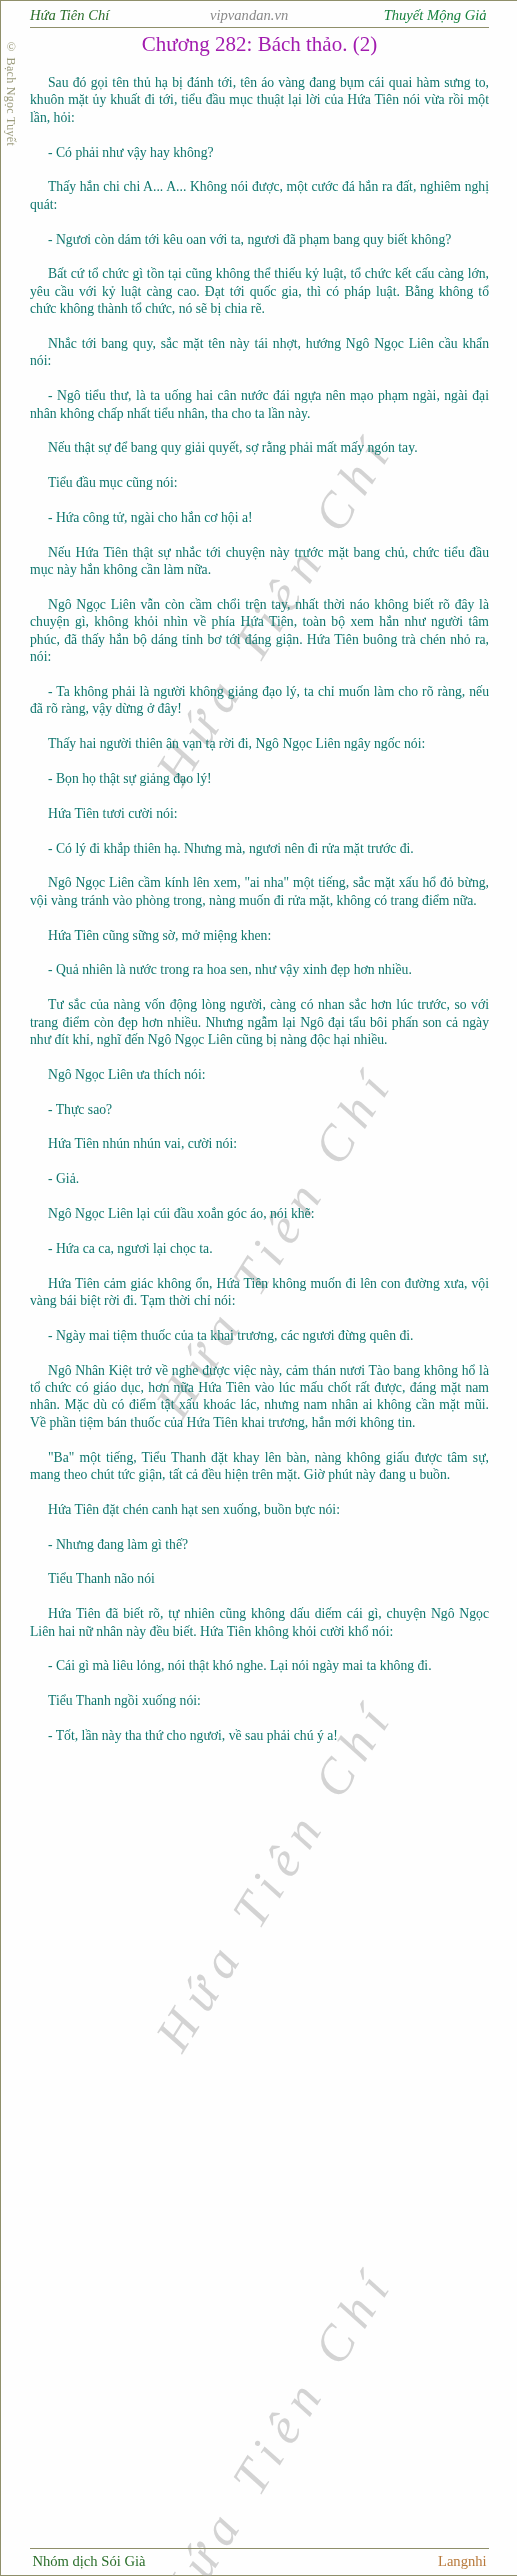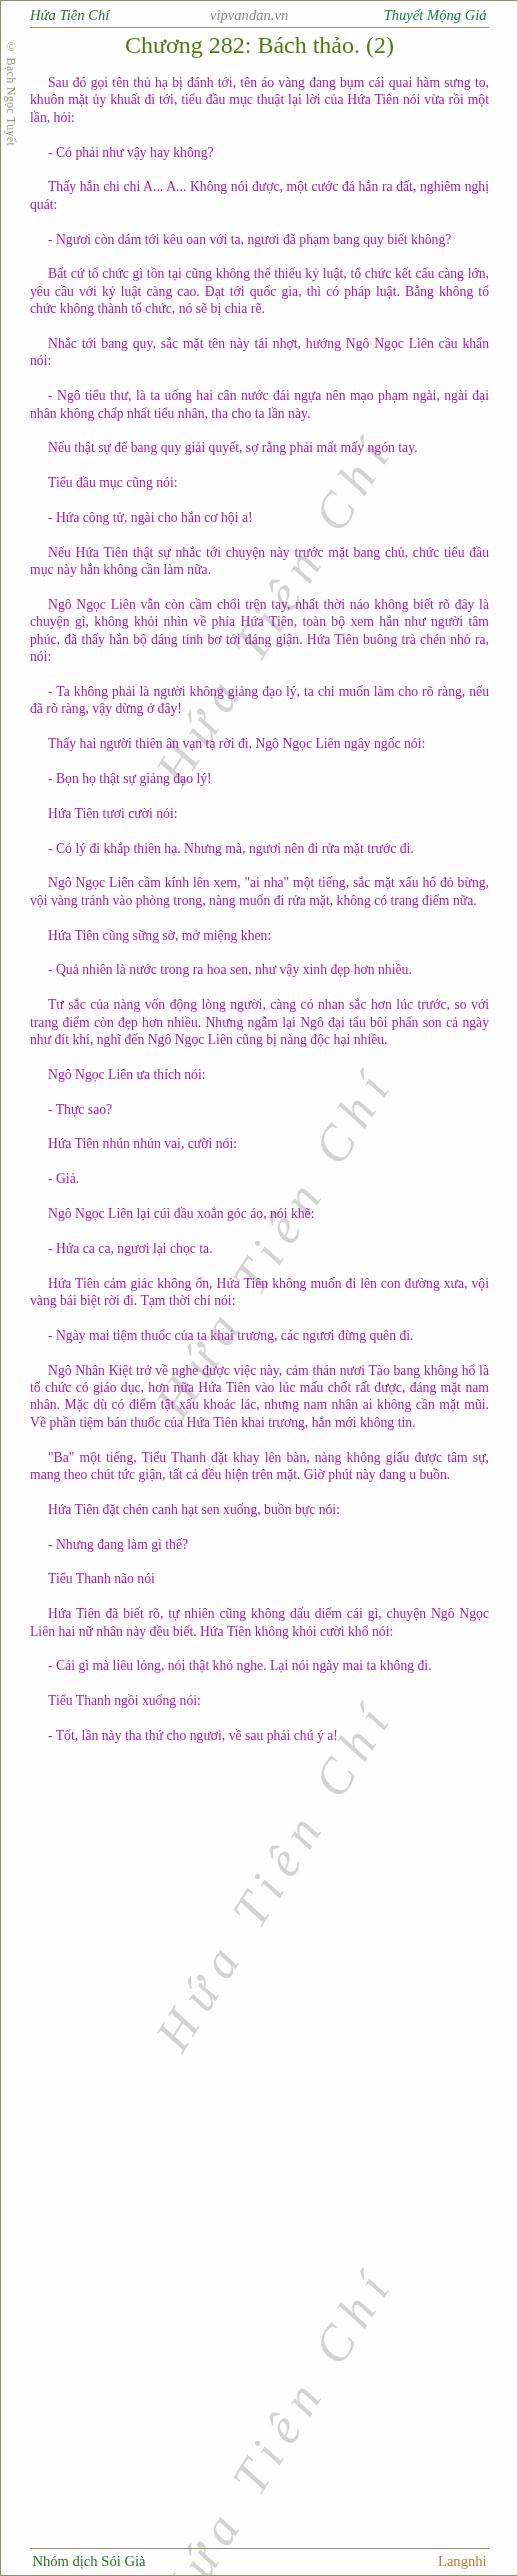--- a/index.html
+++ b/index.html
@@ -40,31 +40,31 @@
     font-style: italic;
     font-size: 14.6px;
   }
   .header .left { position: absolute; left: 0; top: 2.4px; color: #2a6e2a; }
   .header .center { position: absolute; left: 180px; top: 2.4px; color: #8a8a8a; }
   .header .right { position: absolute; right: 2.4px; top: 2.4px; color: #15803d; }
   .title {
     position: absolute;
     left: 30px; right: 29px; top: 32px;
     text-align: center;
-    font-size: 24px;
-    color: #4d7c0f;
+    font-size: 21px;
+    color: #a21caf;
   }
   .content {
     position: absolute;
     left: 30px;
     width: 459px;
     top: 74px;
     font-size: 13.7px;
     line-height: 17.4px;
-    color: #a21caf;
+    color: #0f766e;
     text-align: justify;
   }
   .content p {
     margin: 0 0 17.4px 0;
     text-indent: 18px;
   }
   .watermark {
     position: absolute;
     font-size: 50px;
     font-style: italic;

